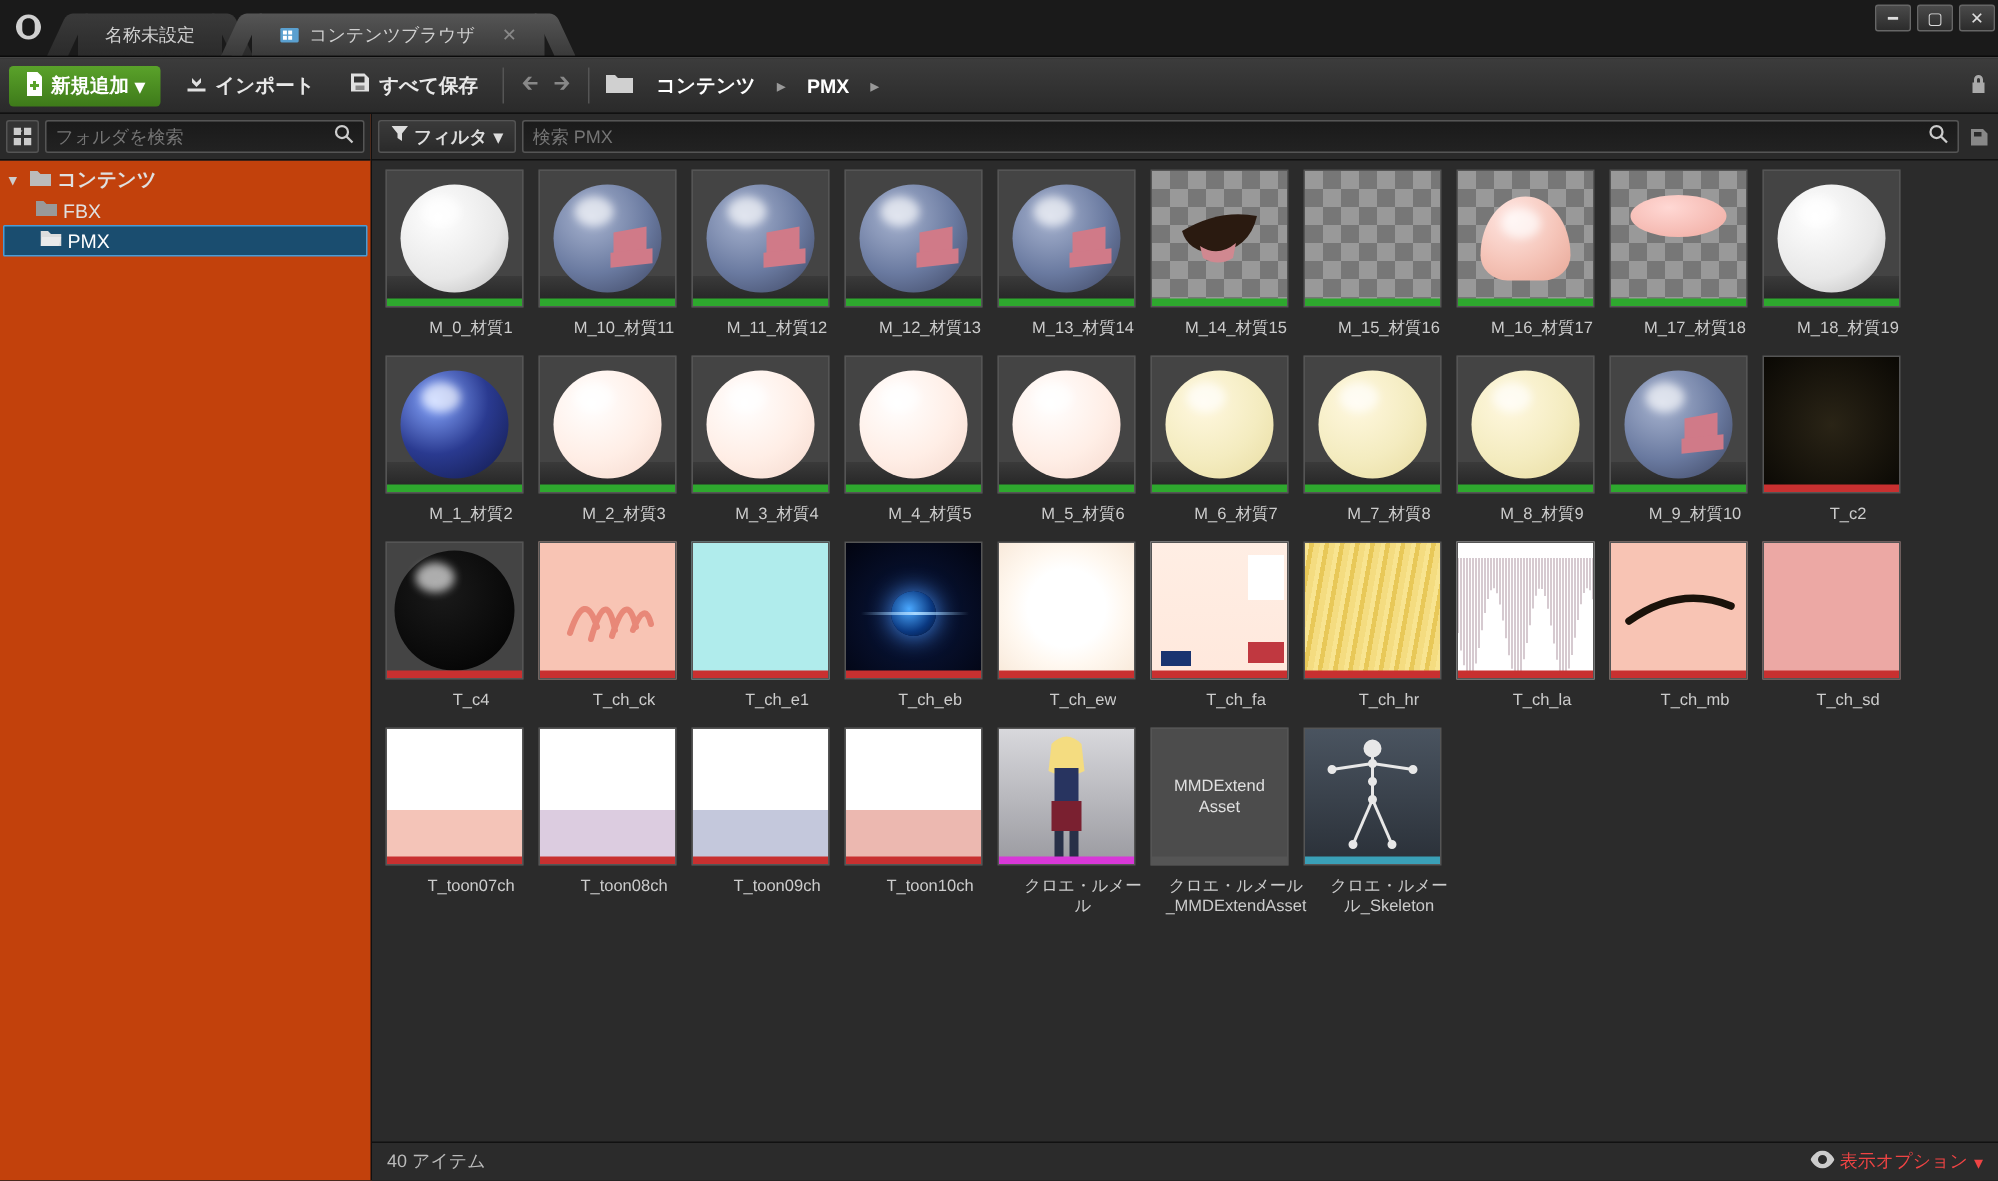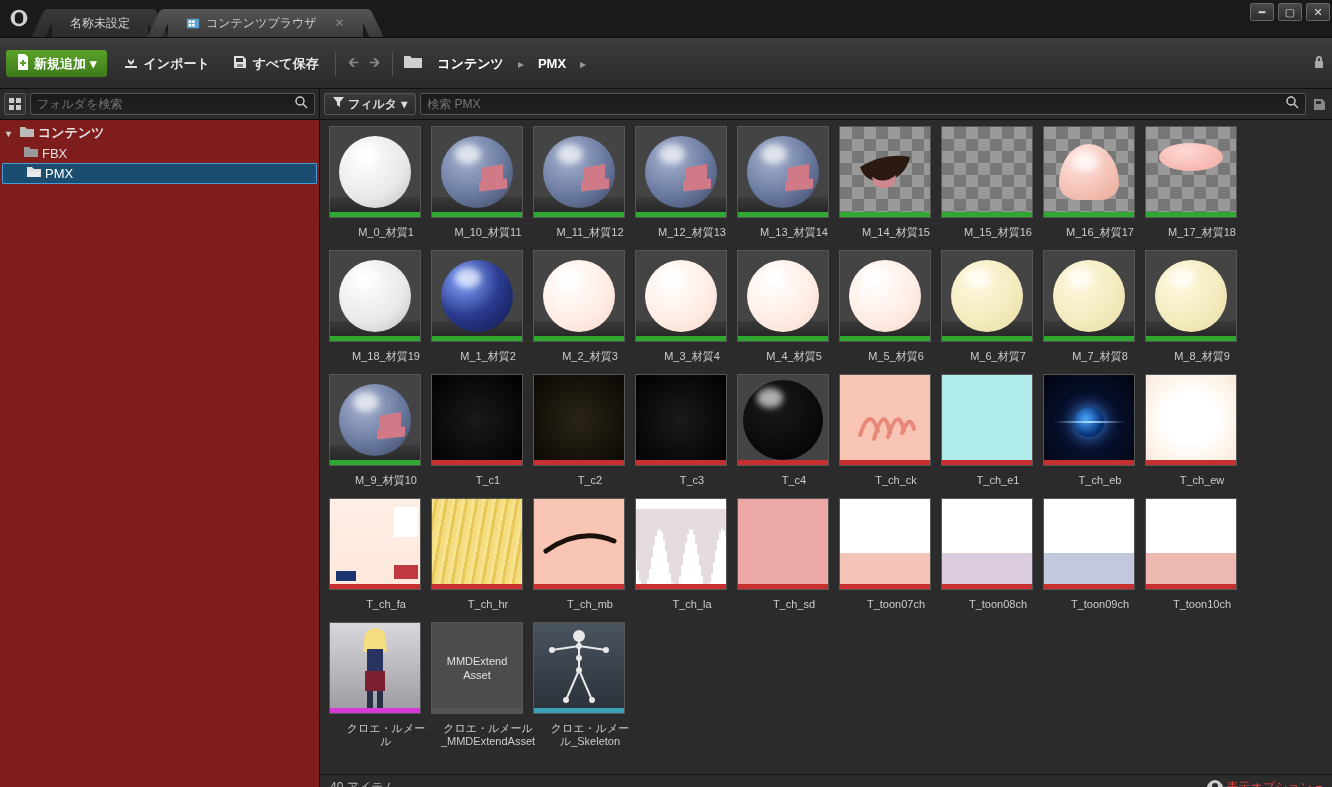--- a/index.html
+++ b/index.html
@@ -13,36 +13,36 @@
 .tab::before { content:""; position:absolute; left:-14px; top:0; bottom:0; width:14px; background: linear-gradient(#3a3a3a,#2b2b2b); transform: skewX(-25deg); border-top-left-radius:4px;}
 .tab::after  { content:""; position:absolute; right:-14px; top:0; bottom:0; width:14px; background: linear-gradient(#3a3a3a,#2b2b2b); transform: skewX(25deg); border-top-right-radius:4px;}
 .tab.active { background: linear-gradient(#555,#3a3a3a); }
 .tab.active::before, .tab.active::after { background: linear-gradient(#555,#3a3a3a); }
 .tab .close { margin-left:18px; color:#888; }
 .tab .ticon { margin-right:6px; width:14px; height:14px; display:inline-flex; align-items:center; justify-content:center; }
 .winbtns { position: absolute; right: 2px; top: 3px; display: flex; gap: 4px; }
 .winbtn { width: 24px; height: 18px; border: 1px solid #666; border-radius: 2px; background: linear-gradient(#4a4a4a,#2c2c2c); display:flex; align-items:center; justify-content:center; color:#ddd; font-size:11px; }
 
 
-.toolbar { height: 51px; background: linear-gradient(#3c3c3c,#2a2a2a); display:flex; align-items:center; padding: 0 6px; gap:10px; border-top:1px solid #444; border-bottom:1px solid #111; }
+.toolbar { height: 38px; background: linear-gradient(#3c3c3c,#2a2a2a); display:flex; align-items:center; padding: 0 6px; gap:10px; border-top:1px solid #444; border-bottom:1px solid #111; }
 .btn-new { background: linear-gradient(#5aa22a,#3e7a1a); color:#fff; padding: 4px 10px; border-radius:3px; display:flex; align-items:center; gap:4px; font-size:13px; font-weight:bold; }
 .toolbtn { display:flex; align-items:center; gap:5px; color:#e8e8e8; font-size:13px; font-weight:bold; padding:4px 6px; }
 .toolbtn .ticon { font-size:16px; }
 .sep { width:1px; height:24px; background:#555; }
 .nav { display:flex; align-items:center; gap:6px; }
 .navarrow { color:#888; font-size:14px; padding:2px 2px; }
 .crumb { color:#fff; font-weight:bold; font-size:13px; padding: 0 4px;}
 .crumbsep { color:#999; }
 .lock { margin-left:auto; color:#999; }
 
 
 .split { display:flex; height: calc(100% - 38px - 38px); }
 
 
-.sidebar { width: 320px; background: #7f1d1d; border-right:1px solid #111; display:flex; flex-direction:column; }
+.sidebar { width: 248px; background: #c2410c; border-right:1px solid #111; display:flex; flex-direction:column; }
 .sidesearch { display:flex; align-items:center; padding:4px; gap:4px; background:#2a2a2a; border-bottom:1px solid #111;}
 .panelbtn { width:22px; height:22px; background:#333; border:1px solid #555; display:flex; align-items:center; justify-content:center; color:#ccc; border-radius:2px; font-size:11px;}
 .searchbox { flex:1; background: linear-gradient(#1a1a1a,#222); border:1px solid #555; height:22px; display:flex; align-items:center; padding:0 6px; border-radius:2px; }
 .searchbox input { flex:1; background:transparent; border:none; outline:none; color:#999; font-size:12px;}
 .srchicon { color:#ccc; font-size:13px; }
 .tree { padding: 2px 0; }
 .tree-row { display:flex; align-items:center; padding:2px 6px; gap:4px; font-size:13px; color:#e0e0e0; }
 .tree-row .chev { width:10px; color:#ccc; font-size:10px; }
 .tree-row.root { font-weight:bold; }
 .tree-row.child { padding-left: 24px; }
@@ -398,36 +398,24 @@
               <div class="floor"></div>
               <div class="ball" style="background:radial-gradient(circle at 35% 30%,#a8b4d0,#6a7aa0 55%,#3c4460);">
                 <div style="position:absolute;right:10px;top:30px;width:22px;height:18px;background:#d07a88;transform:skewY(-10deg);"></div>
                 <div style="position:absolute;right:6px;bottom:18px;width:28px;height:10px;background:#d07a88;transform:skewY(-6deg);"></div>
               </div>
               <div class="stripe green"></div>
             </div>
     <div class="label">M_9_材質10</div>
   </div>
           <div class="asset">
-    <div class="thumb" style="background:radial-gradient(circle,#1a1a1a,#000);">
-              <div class="stripe red"></div>
-            </div>
-    <div class="label">T_c1</div>
-  </div>
-          <div class="asset">
     <div class="thumb" style="background:radial-gradient(circle at 50% 50%,#2a2416,#0a0804);">
               <div class="stripe red"></div>
             </div>
     <div class="label">T_c2</div>
-  </div>
-          <div class="asset">
-    <div class="thumb" style="background:radial-gradient(circle,#1a1a1a,#000);">
-              <div class="stripe red"></div>
-            </div>
-    <div class="label">T_c3</div>
   </div>
           <div class="asset">
     <div class="thumb matball">
               <div class="ball" style="width:80px;height:80px;background:radial-gradient(circle at 40% 35%,#1a1a1a,#000);"></div>
               <div class="stripe red"></div>
             </div>
     <div class="label">T_c4</div>
   </div>
           <div class="asset">
     <div class="thumb" style="background:#f8c4b4;"><svg width="92" height="92" viewBox="0 0 92 92">
@@ -463,26 +451,20 @@
               <div style="position:absolute;left:6px;bottom:8px;width:20px;height:10px;background:#1a3470;"></div>
               <div class="stripe red"></div>
             </div>
     <div class="label">T_ch_fa</div>
   </div>
           <div class="asset">
     <div class="thumb" style="background:repeating-linear-gradient(100deg,#f8e490 0 3px,#e8c858 3px 6px,#f4dc80 6px 10px);">
               <div class="stripe red"></div>
             </div>
     <div class="label">T_ch_hr</div>
-  </div>
-          <div class="asset">
-    <div class="thumb" style="background:#f8c4b4;"><svg width="92" height="92">
-                <path d="M12 52 Q46 28 80 42" stroke="#1a120a" stroke-width="5" fill="none" stroke-linecap="round"></path>
-              </svg><div class="stripe red"></div></div>
-    <div class="label">T_ch_mb</div>
   </div>
           <div class="asset">
     <div class="thumb" style="background:#fff;"><svg width="92" height="92">
                 <g stroke="#c8b8c0" stroke-width="1">
                   <line x1="0" y1="10" x2="0" y2="60"></line>
                   <line x1="2" y1="10" x2="2" y2="71.68255026925951"></line>
                   <line x1="4" y1="10" x2="4" y2="81.52068272698568"></line>
                   <line x1="6" y1="10" x2="6" y2="87.96117257901679"></line>
                   <line x1="8" y1="10" x2="8" y2="89.98720809124515"></line>
                   <line x1="10" y1="10" x2="10" y2="87.27892280477045"></line>
@@ -524,20 +506,26 @@
                   <line x1="82" y1="10" x2="82" y2="40.85679952956149"></line>
                   <line x1="84" y1="10" x2="84" y2="33.372988992554866"></line>
                   <line x1="86" y1="10" x2="86" y2="30.092998018752116"></line>
                   <line x1="88" y1="10" x2="88" y2="31.53466506245628"></line>
                   <line x1="90" y1="10" x2="90" y2="37.47038259684972"></line>
                 </g>
               </svg><div class="stripe red"></div></div>
     <div class="label">T_ch_la</div>
   </div>
           <div class="asset">
+    <div class="thumb" style="background:#f8c4b4;"><svg width="92" height="92">
+                <path d="M12 52 Q46 28 80 42" stroke="#1a120a" stroke-width="5" fill="none" stroke-linecap="round"></path>
+              </svg><div class="stripe red"></div></div>
+    <div class="label">T_ch_mb</div>
+  </div>
+          <div class="asset">
     <div class="thumb" style="background:#eca8a4;">
               <div class="stripe red"></div>
             </div>
     <div class="label">T_ch_sd</div>
   </div>
           <div class="asset">
     <div class="thumb">
               <div style="height:60%;background:#fff;"></div>
               <div style="height:40%;background:#f4c4b8;"></div>
               <div class="stripe red"></div>

